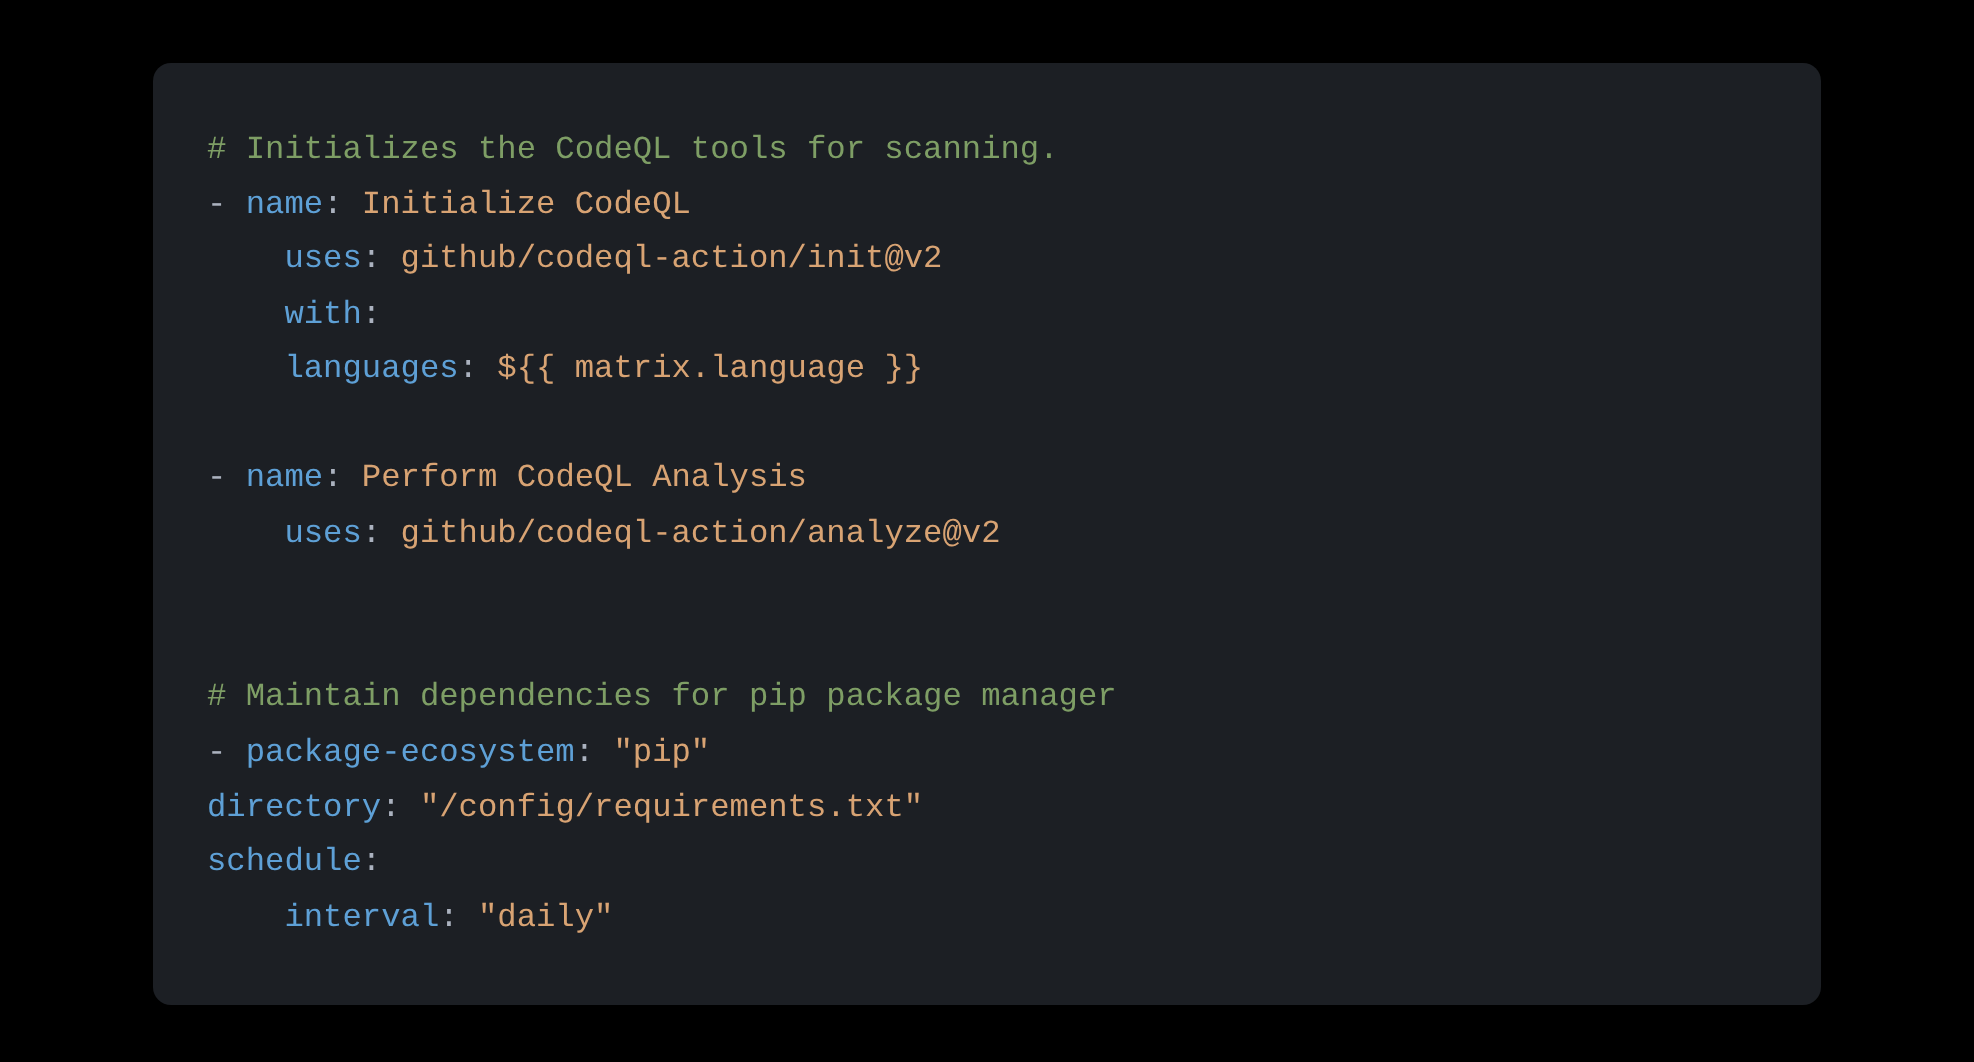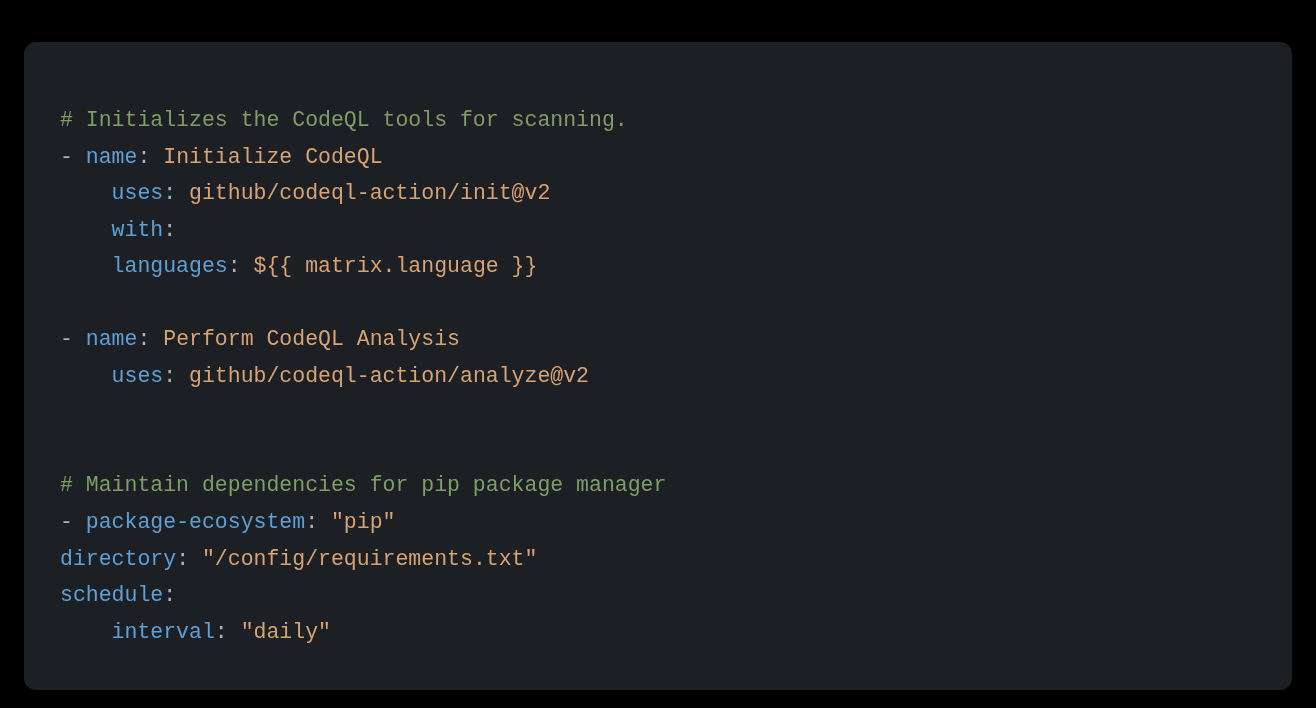--- a/index.html
+++ b/index.html
@@ -10,22 +10,22 @@
     height: 708px;
     display: flex;
     align-items: flex-start;
     justify-content: center;
     font-family: "SF Mono", "Monaco", "Menlo", "Consolas", "Liberation Mono", "Courier New", monospace;
   }
   .code-block {
     background: #1c1f24;
     border-radius: 12px;
     margin-top: 42px;
-    width: 1268px;
-    padding: 60px 36px 40px 36px;
+    width: 1112px;
+    padding: 40px 36px 40px 36px;
     box-sizing: border-box;
   }
   pre {
     margin: 0;
     padding: 0;
     font-family: inherit;
     font-size: 21.5px;
     line-height: 1.7;
     white-space: pre;
     color: #abb2bf;

